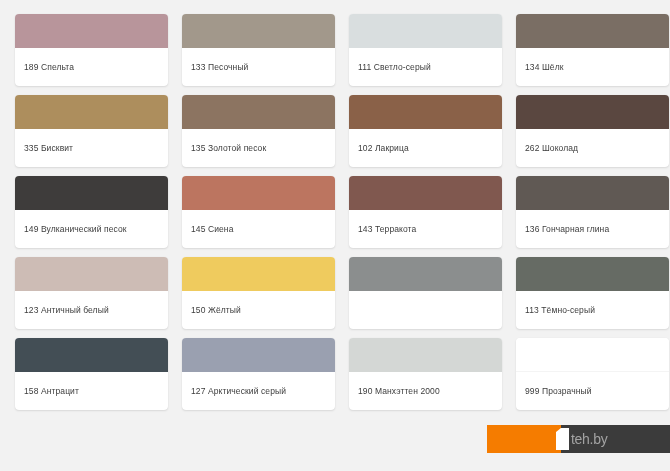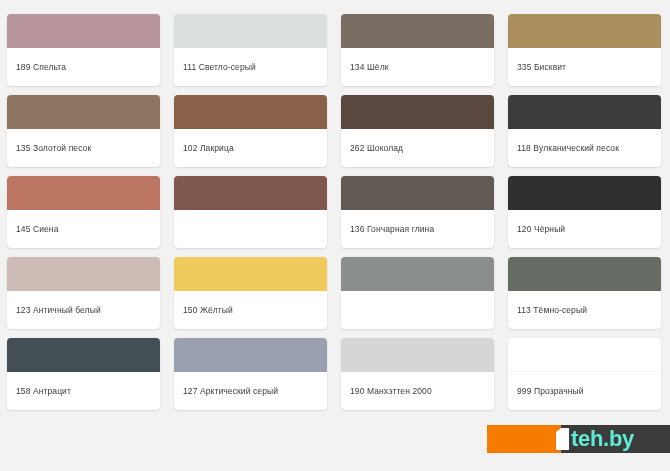--- a/index.html
+++ b/index.html
@@ -17,21 +17,21 @@
     position: absolute;
     left: 0;
     top: 0;
     width: 536px;
     height: 471px;
     display: grid;
     grid-template-columns: repeat(4, 153px);
     grid-auto-rows: 75px;
     column-gap: 14px;
     row-gap: 6px;
-    padding: 14px 0 0 7px;
+    padding: 14px 0 0 15px;
     align-content: start;
   }
   .swatch-card {
     width: 153px;
     height: 72px;
     background: #ffffff;
     border-radius: 4px;
     overflow: hidden;
     box-shadow: 0 1px 2px rgba(0,0,0,0.10), 0 0 1px rgba(0,0,0,0.08);
     display: flex;
@@ -82,34 +82,38 @@
   .wm-mark {
     width: 13px;
     height: 22px;
     background: #ffffff;
     margin-left: -9px;
     margin-right: 2px;
     clip-path: polygon(38% 0%, 100% 0%, 100% 100%, 0% 100%, 0% 18%);
     flex: 0 0 13px;
   }
   .wm-text {
-    color: #5eead4;
-    font-size: 22px;
-    font-weight: bold;
+    color: #a3a3a3;
+    font-size: 14px;
+    font-weight: normal;
     letter-spacing: -0.3px;
     font-family: "Liberation Sans", sans-serif;
   }
 </style>
 </head>
 <body>
 
 <div class="grid">
     <div class="swatch-card">
       <div class="swatch-color" style="background: rgb(184, 149, 155);"></div>
       <div class="swatch-label">189 Спельта</div>
+    </div>
+    <div class="swatch-card">
+      <div class="swatch-color" style="background: rgb(162, 152, 139);"></div>
+      <div class="swatch-label">133 Песочный</div>
     </div>
     <div class="swatch-card">
       <div class="swatch-color" style="background: rgb(217, 222, 223);"></div>
       <div class="swatch-label">111 Светло-серый</div>
     </div>
     <div class="swatch-card">
       <div class="swatch-color" style="background: rgb(122, 110, 100);"></div>
       <div class="swatch-label">134 Шёлк</div>
     </div>
     <div class="swatch-card">
@@ -123,36 +127,33 @@
     <div class="swatch-card">
       <div class="swatch-color" style="background: rgb(138, 97, 72);"></div>
       <div class="swatch-label">102 Лакрица</div>
     </div>
     <div class="swatch-card">
       <div class="swatch-color" style="background: rgb(90, 71, 64);"></div>
       <div class="swatch-label">262 Шоколад</div>
     </div>
     <div class="swatch-card">
       <div class="swatch-color" style="background: rgb(62, 60, 59);"></div>
-      <div class="swatch-label">118 Вулканический песок</div>
+      <div class="swatch-label">149 Вулканический песок</div>
     </div>
     <div class="swatch-card">
       <div class="swatch-color" style="background: rgb(188, 117, 96);"></div>
       <div class="swatch-label">145 Сиена</div>
     </div>
     <div class="swatch-card">
       <div class="swatch-color" style="background: rgb(128, 88, 79);"></div>
+      <div class="swatch-label">143 Терракота</div>
     </div>
     <div class="swatch-card">
       <div class="swatch-color" style="background: rgb(96, 89, 84);"></div>
       <div class="swatch-label">136 Гончарная глина</div>
-    </div>
-    <div class="swatch-card">
-      <div class="swatch-color" style="background: rgb(48, 48, 48);"></div>
-      <div class="swatch-label">120 Чёрный</div>
     </div>
     <div class="swatch-card">
       <div class="swatch-color" style="background: rgb(205, 188, 181);"></div>
       <div class="swatch-label">123 Античный белый</div>
     </div>
     <div class="swatch-card">
       <div class="swatch-color" style="background: rgb(239, 203, 94);"></div>
       <div class="swatch-label">150 Жёлтый</div>
     </div>
     <div class="swatch-card">

